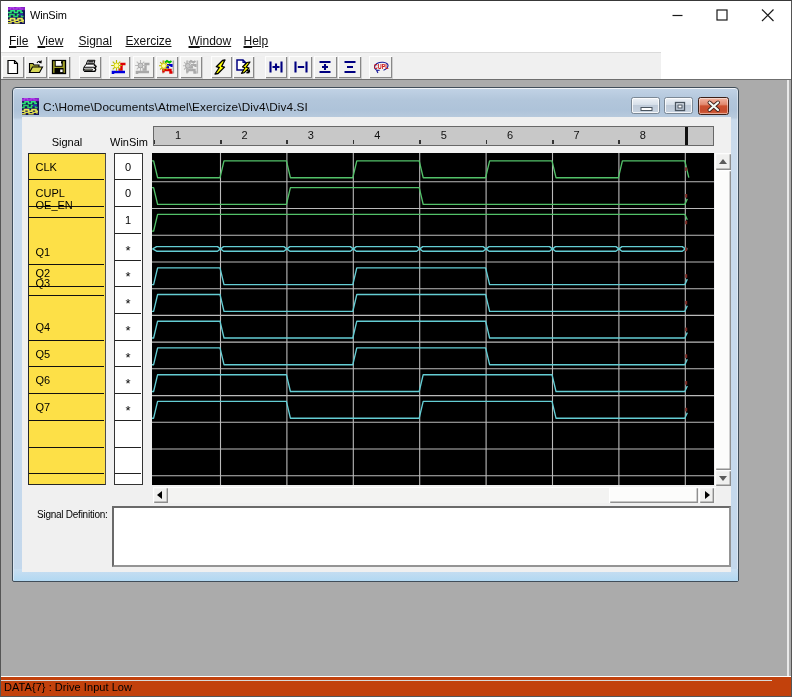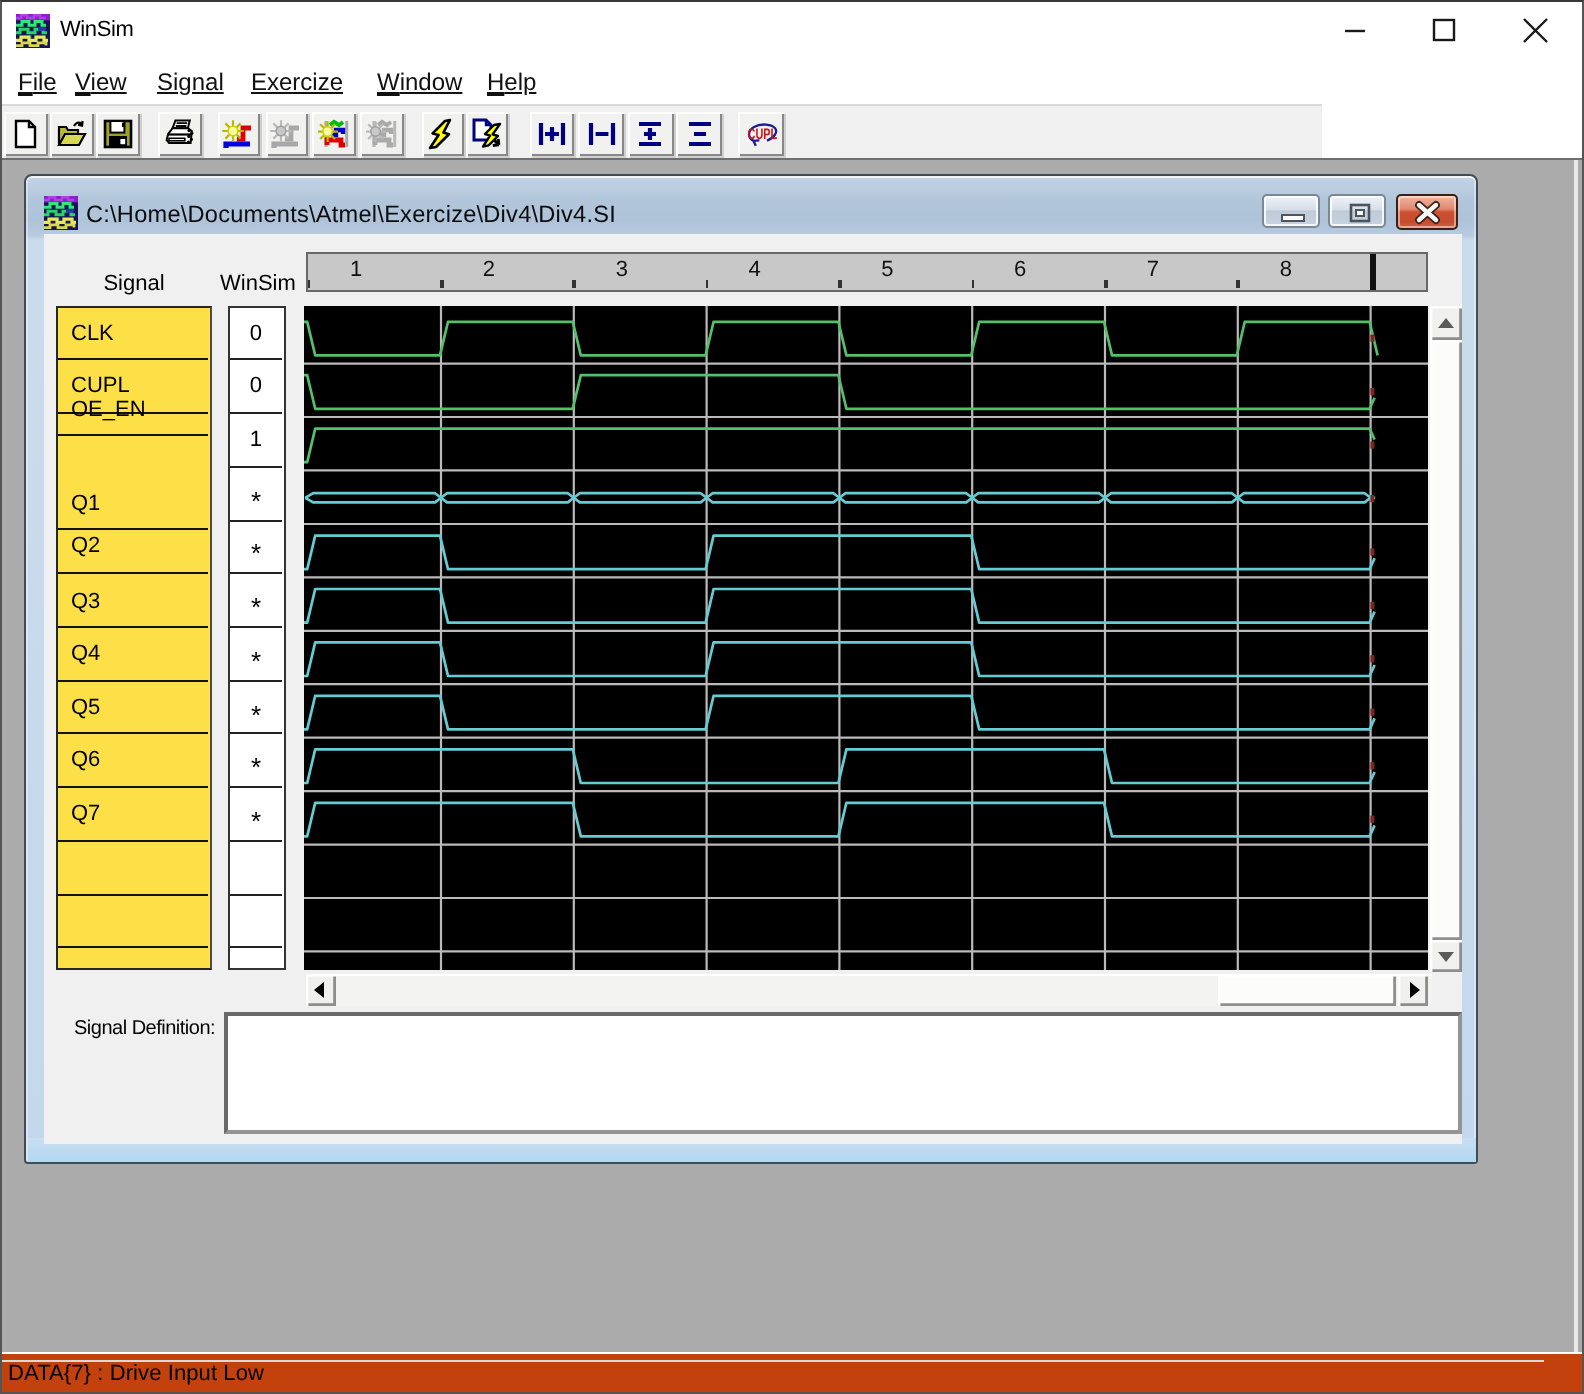--- a/index.html
+++ b/index.html
@@ -262,21 +262,21 @@
     <div class="tick" style="left:398.5px"></div>
     <div class="tick" style="left:464.9px"></div>
     <div id="endtick" style="left:531.8px"></div>
   </div>
 <div class="abs" id="sigcol">
     <div class="cell" style="top:0.0px">CLK</div>
     <div class="cell" style="top:26.7px">CUPL</div>
     <div class="cell" style="top:38px">OE_EN</div>
     <div class="cell" style="top:85px">Q1</div>
     <div class="cell" style="top:106.9px">Q2</div>
-    <div class="cell" style="top:134px">Q3</div>
+    <div class="cell" style="top:116px">Q3</div>
     <div class="cell" style="top:160.3px">Q4</div>
     <div class="cell" style="top:187.0px">Q5</div>
     <div class="cell" style="top:213.8px">Q6</div>
     <div class="cell" style="top:240.5px">Q7</div>
     <div class="cell" style="top:267.2px"></div>
     <div class="cell" style="top:293.9px"></div>
   </div>
 <div class="abs" id="valcol">
     <div class="cell" style="top:0.0px;">0</div>
     <div class="cell" style="top:26.7px;">0</div>

